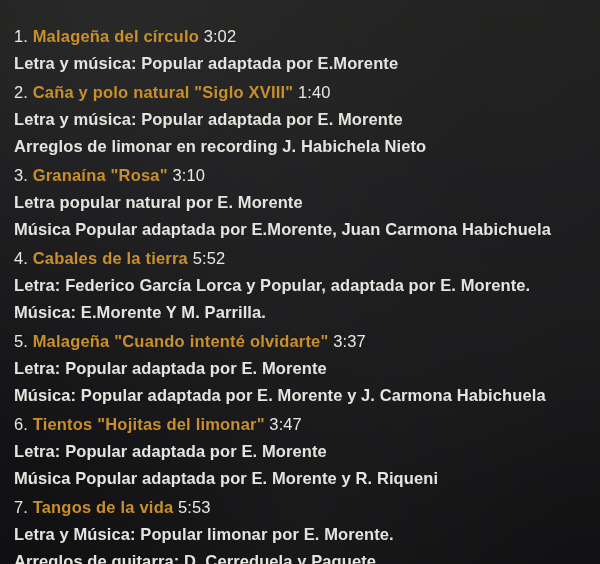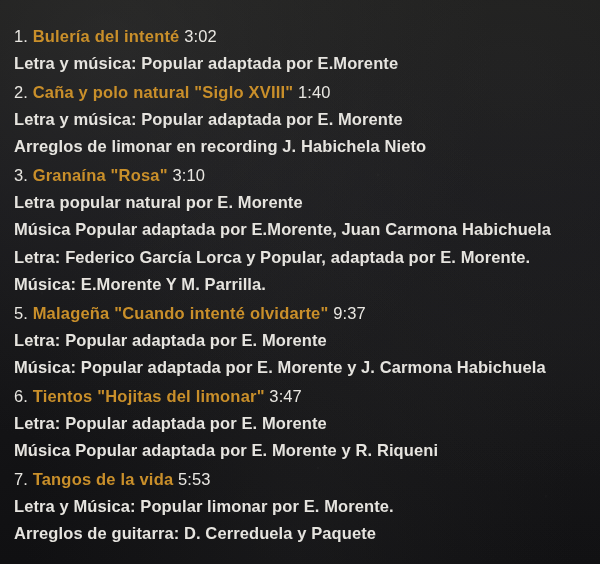--- a/index.html
+++ b/index.html
@@ -79,21 +79,21 @@
 <body>
 
 <div id="booklet">
   <div id="grain"></div>
 
   <div class="tracklist">
 
     <div class="track">
       <div class="line title-line">
         <span class="num">1.</span>
-        <span class="title">Bulería del intenté</span>
+        <span class="title">Malageña del círculo</span>
         <span class="dur">3:02</span>
       </div>
       <div class="line credit">Letra y música: Popular adaptada por E.Morente</div>
     </div>
 
     <div class="track">
       <div class="line title-line">
         <span class="num">2.</span>
         <span class="title">Caña y polo natural "Siglo XVIII"</span>
         <span class="dur">1:40</span>
@@ -106,29 +106,34 @@
       <div class="line title-line">
         <span class="num">3.</span>
         <span class="title">Granaína "Rosa"</span>
         <span class="dur">3:10</span>
       </div>
       <div class="line credit">Letra popular natural por E. Morente</div>
       <div class="line credit">Música Popular adaptada por E.Morente, Juan Carmona Habichuela</div>
     </div>
 
     <div class="track">
+      <div class="line title-line">
+        <span class="num">4.</span>
+        <span class="title">Cabales de la tierra</span>
+        <span class="dur">5:52</span>
+      </div>
       <div class="line credit">Letra: Federico García Lorca y Popular, adaptada por E. Morente.</div>
       <div class="line credit">Música: E.Morente Y M. Parrilla.</div>
     </div>
 
     <div class="track">
       <div class="line title-line">
         <span class="num">5.</span>
         <span class="title">Malageña "Cuando intenté olvidarte"</span>
-        <span class="dur">9:37</span>
+        <span class="dur">3:37</span>
       </div>
       <div class="line credit">Letra: Popular adaptada por E. Morente</div>
       <div class="line credit">Música: Popular adaptada por E. Morente y J. Carmona Habichuela</div>
     </div>
 
     <div class="track">
       <div class="line title-line">
         <span class="num">6.</span>
         <span class="title">Tientos "Hojitas del limonar"</span>
         <span class="dur">3:47</span>

